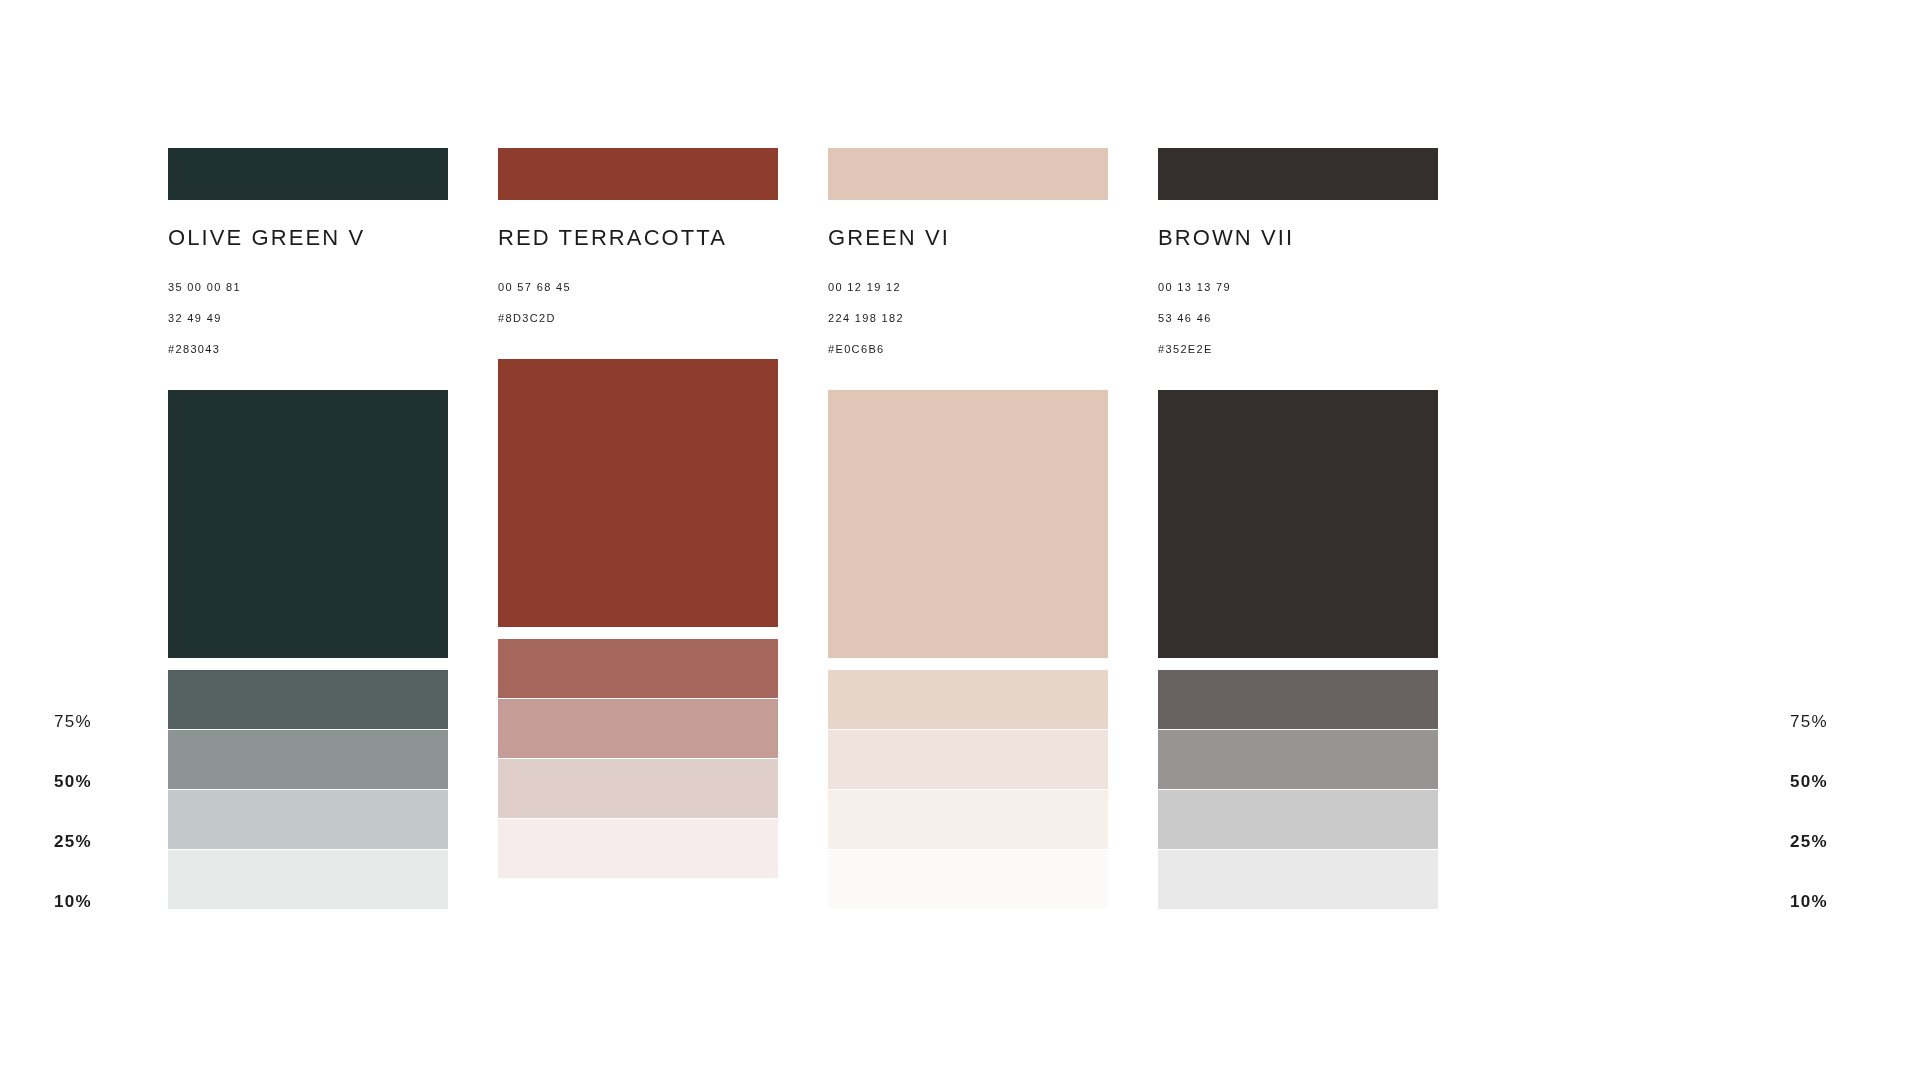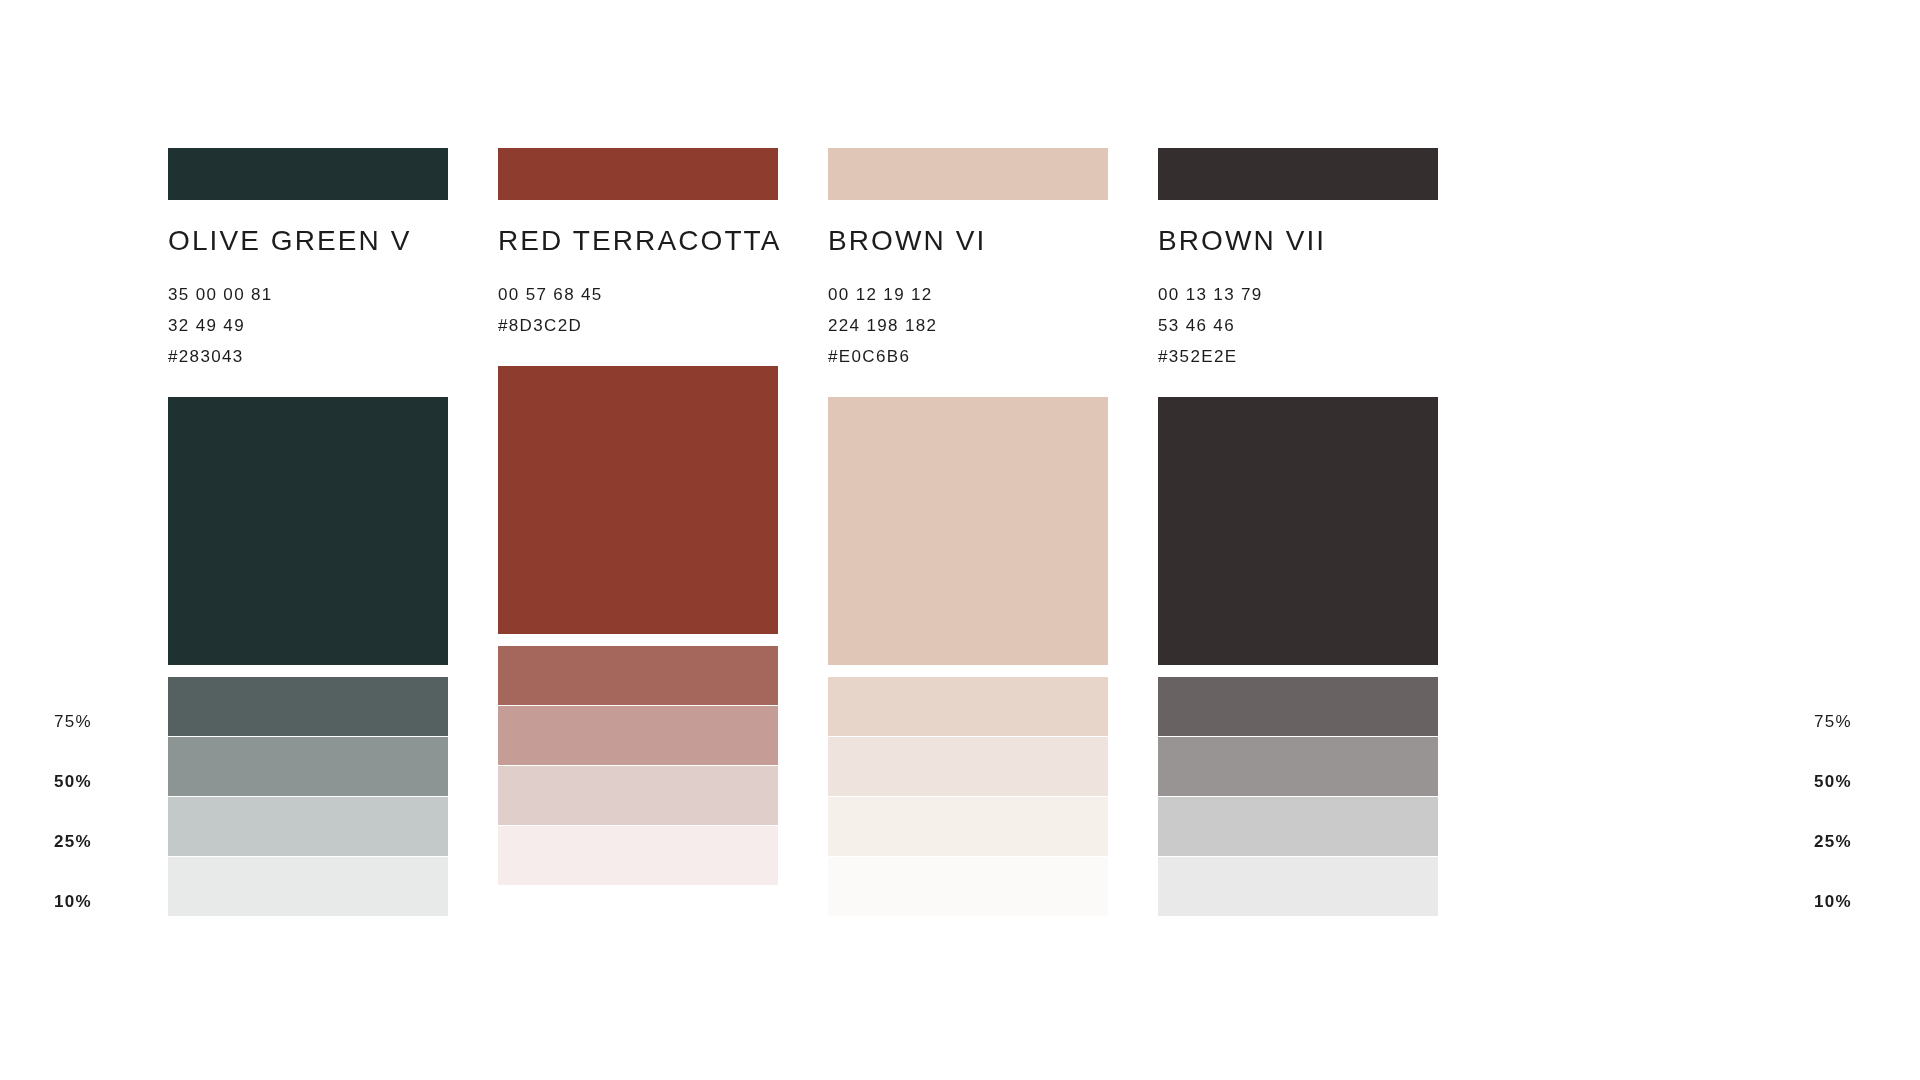--- a/index.html
+++ b/index.html
@@ -39,31 +39,31 @@
     width: 280px;
   }
 
   .swatch-bar {
     width: 280px;
     height: 52px;
   }
 
   .color-name {
     margin-top: 26px;
-    font-size: 28px;
+    font-size: 22px;
     letter-spacing: 2.1px;
     font-weight: 400;
     line-height: 1.1;
     color: #1c1c1c;
     white-space: nowrap;
   }
 
   .code-block {
     margin-top: 22px;
-    font-size: 17px;
+    font-size: 11px;
     letter-spacing: 1.35px;
     line-height: 31px;
     color: #1c1c1c;
     white-space: nowrap;
   }
   .code-line { display: block; }
 
   .swatch-main {
     margin-top: 25px;
     width: 280px;
@@ -90,21 +90,20 @@
     font-size: 17px;
     letter-spacing: 1.35px;
     color: #1c1c1c;
   }
   .tint-labels.left  { left: 0px;    text-align: right; }
   .tint-labels.right { left: 1790px; text-align: left;  }
 
   .tint-label {
     height: 59px;
     line-height: 59px;
-    margin-left: 24px;
   }
   .tint-label + .tint-label {
     margin-top: 1px;
     font-weight: bold;
   }
 </style>
 </head>
 <body style="background-color: rgb(255, 255, 255); color: rgb(28, 28, 28);">
 
 <div class="sheet">
@@ -146,21 +145,21 @@
       <div class="tint-stack">
         <div class="tint-row" style="background-color: rgb(165, 102, 92);"></div>
         <div class="tint-row" style="background-color: rgb(197, 156, 150);"></div>
         <div class="tint-row" style="background-color: rgb(223, 206, 201);"></div>
         <div class="tint-row" style="background-color: rgb(246, 236, 235);"></div>
       </div>
     </div>
 
     <div class="palette-column">
       <div class="swatch-bar" style="background-color: rgb(224, 198, 182);"></div>
-      <div class="color-name">BROWN VI</div>
+      <div class="color-name">GREEN VI</div>
       <div class="code-block">
         <span class="code-line">00 12 19 12</span>
         <span class="code-line">224 198 182</span>
         <span class="code-line">#E0C6B6</span>
       </div>
       <div class="swatch-main" style="background-color: rgb(224, 198, 182);"></div>
       <div class="tint-stack">
         <div class="tint-row" style="background-color: rgb(232, 213, 201);"></div>
         <div class="tint-row" style="background-color: rgb(239, 227, 221);"></div>
         <div class="tint-row" style="background-color: rgb(246, 240, 235);"></div>

